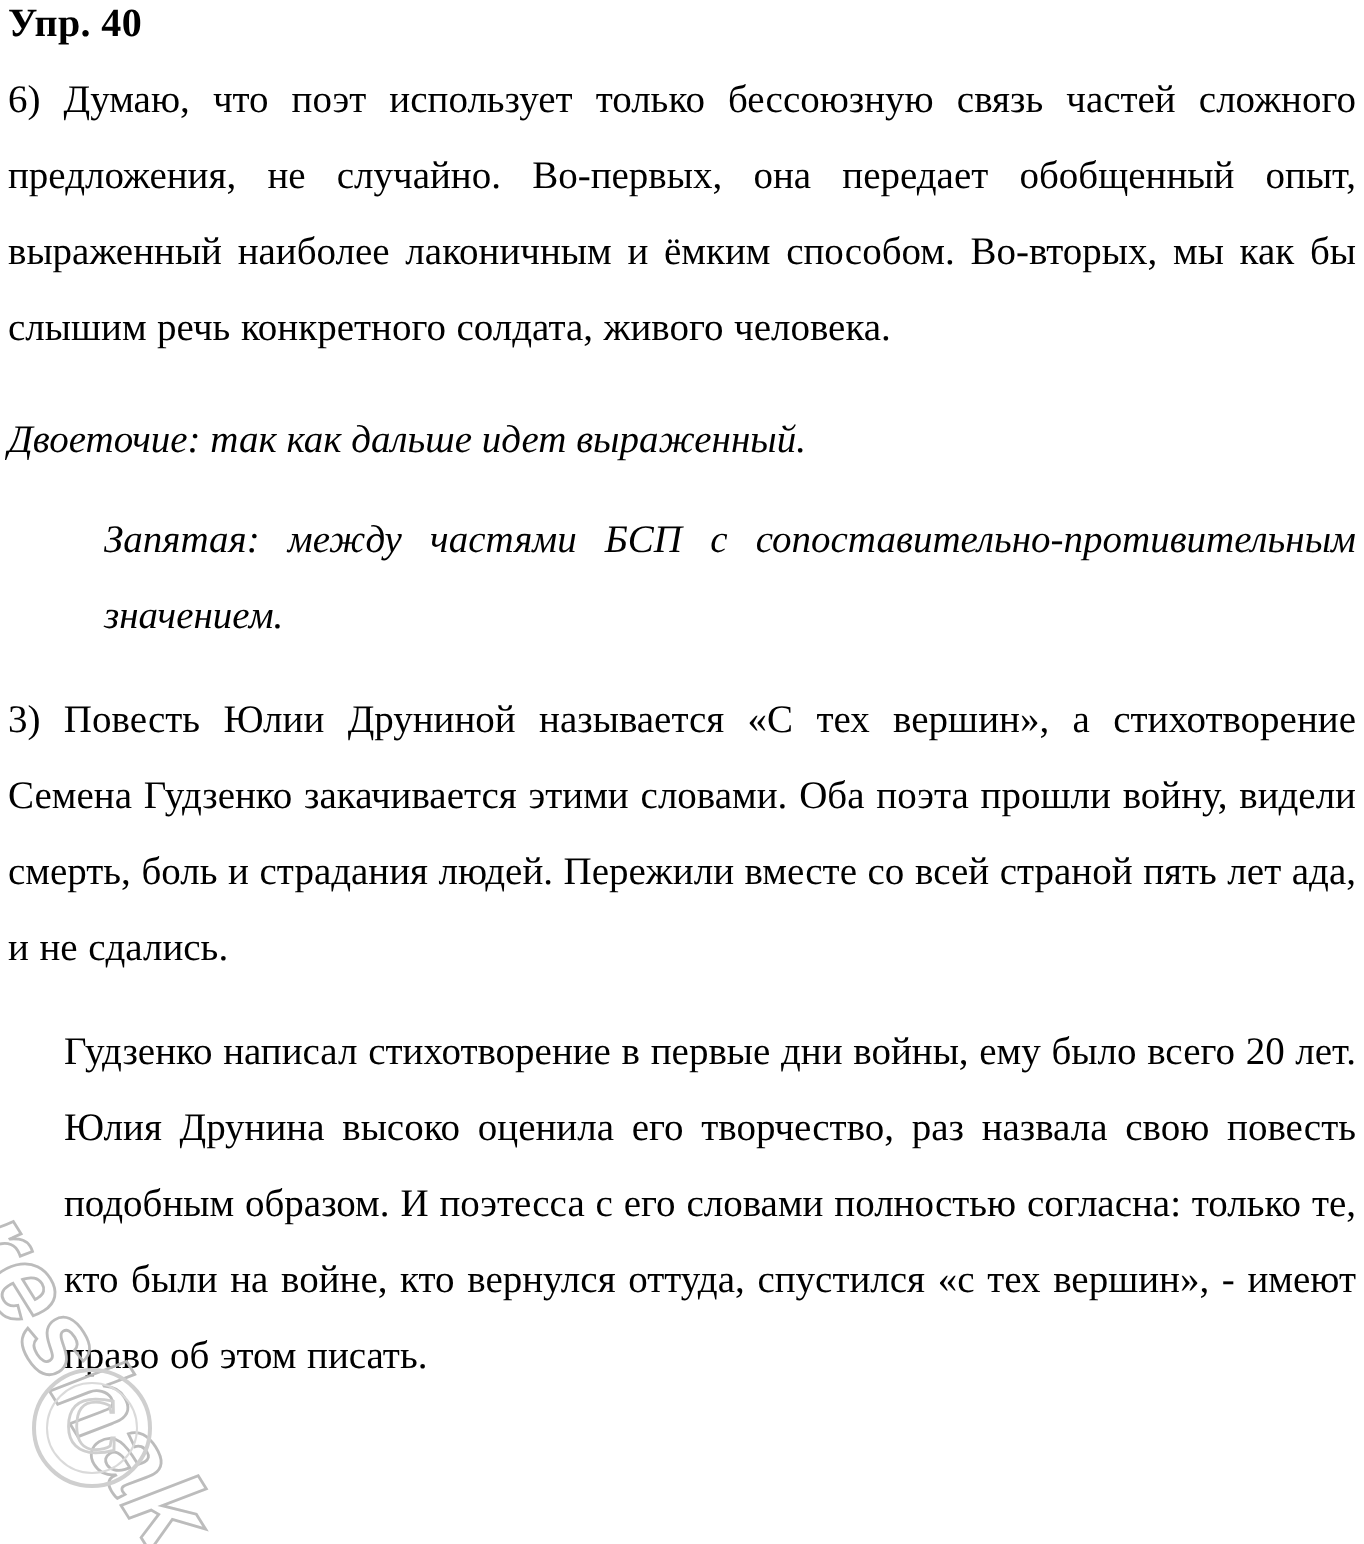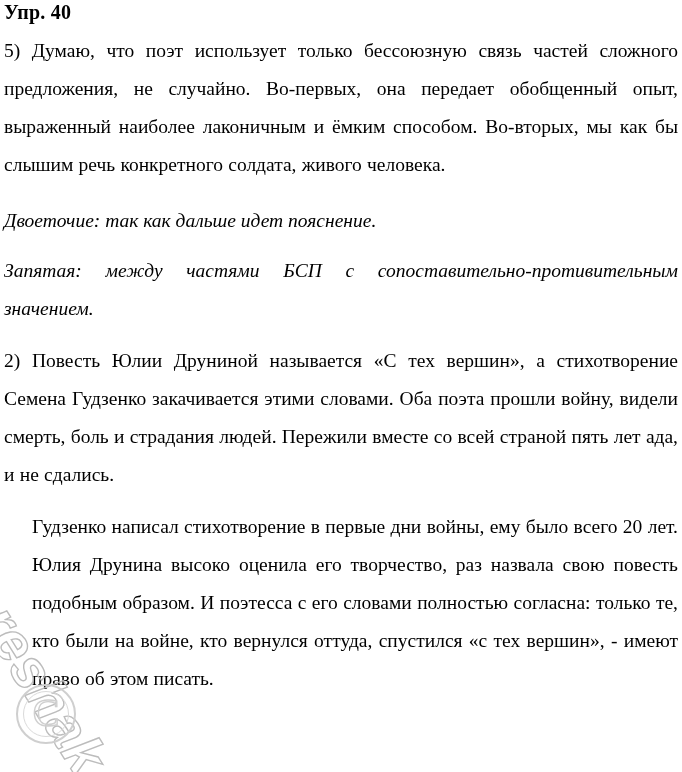--- a/index.html
+++ b/index.html
@@ -75,20 +75,21 @@
     line-height: 46px;
     font-style: italic;
     text-align: justify;
     text-justify: inter-word;
   }
 
   
   p.note.two-line {
     line-height: 38px;
     margin-bottom: 14px;
+    margin-left: 48px;
   }
 
   
   .watermark {
     position: absolute;
     left: 0;
     top: 0;
     width: 682px;
     height: 772px;
     pointer-events: none;
@@ -149,28 +150,28 @@
 <body>
 
 <div class="page">
 
   <div class="header">
     <div class="ex-title">Упр. 40</div>
   </div>
 
   <div class="content">
 
-    <p class="para">5) Думаю, что поэт использует только бессоюзную связь частей сложного предложения, не случайно. Во-первых, она передает обобщенный опыт, выраженный наиболее лаконичным и ёмким способом. Во-вторых, мы как бы слышим речь конкретного солдата, живого человека.</p>
+    <p class="para">6) Думаю, что поэт использует только бессоюзную связь частей сложного предложения, не случайно. Во-первых, она передает обобщенный опыт, выраженный наиболее лаконичным и ёмким способом. Во-вторых, мы как бы слышим речь конкретного солдата, живого человека.</p>
 
 
-    <p class="note">Двоеточие: так как дальше идет пояснение.</p>
+    <p class="note">Двоеточие: так как дальше идет выраженный.</p>
 
     <p class="note two-line">Запятая: между частями БСП с сопоставительно-противительным значением.</p>
 
-    <p class="para">2) Повесть Юлии Друниной называется «С тех вершин», а стихотворение Семена Гудзенко закачивается этими словами. Оба поэта прошли войну, видели смерть, боль и страдания людей. Пережили вместе со всей страной пять лет ада, и не сдались.</p>
+    <p class="para">3) Повесть Юлии Друниной называется «С тех вершин», а стихотворение Семена Гудзенко закачивается этими словами. Оба поэта прошли войну, видели смерть, боль и страдания людей. Пережили вместе со всей страной пять лет ада, и не сдались.</p>
 
     <p class="para">Гудзенко написал стихотворение в первые дни войны, ему было всего 20 лет. Юлия Друнина высоко оценила его творчество, раз назвала свою повесть подобным образом. И поэтесса с его словами полностью согласна: только те, кто были на войне, кто вернулся оттуда, спустился «с тех вершин», - имеют право об этом писать.</p>
 
   </div>
 
   <div class="watermark">
     <div class="wm-text">reshak.ru</div>
     <div class="wm-c"></div>
   </div>
 

